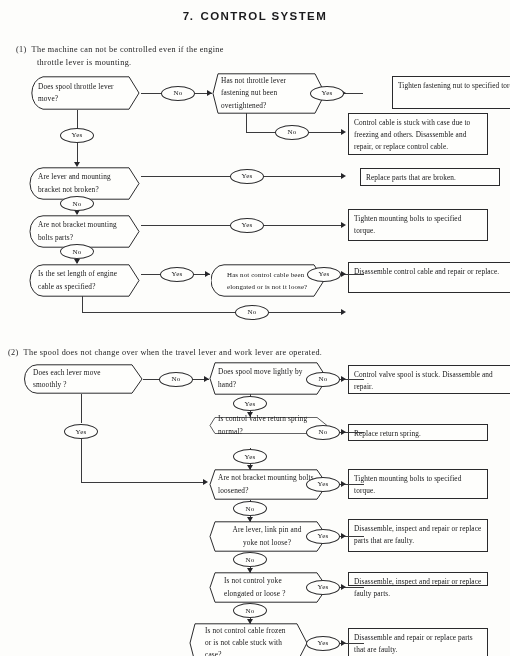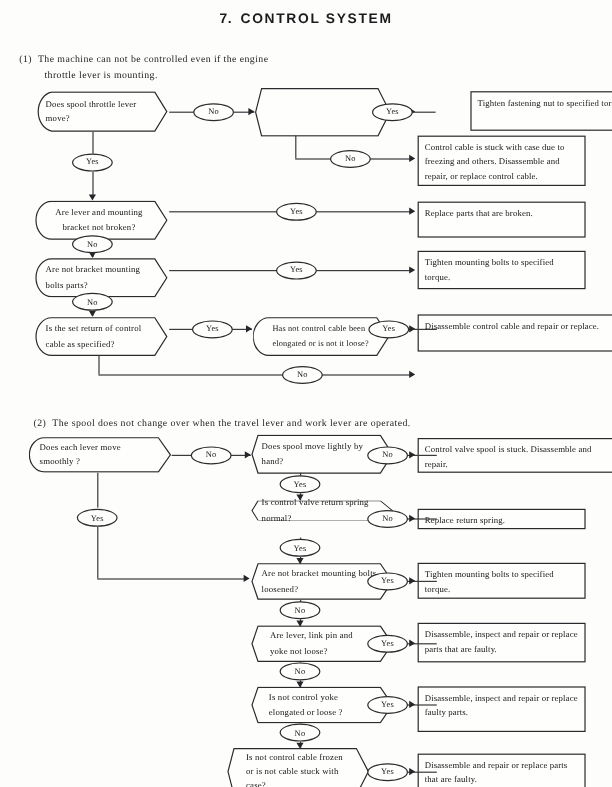--- a/index.html
+++ b/index.html
@@ -124,20 +124,21 @@
   <div class="yn" style="left:161px;top:85.5px;">No</div>
   <div class="h" style="left:195px;top:93px;width:17px;"></div>
   <div class="arrow-r" style="left:207px;top:90px;"></div>
 
   <div class="dec" style="left:212px;top:73px;width:115px;height:41px;">
     <div class="shape">
       <svg viewBox="0 0 115 41" preserveAspectRatio="none">
         <path d="M6 0.8 H103 L113 20.5 L103 40.2 H6 L1 20.5 Z" fill="#fefefc" stroke="#2b2b2d" stroke-width="1"></path>
       </svg>
     </div>
+    <div class="txt">Has not throttle lever fastening nut been overtightened?</div>
   </div>
 
   <div class="h" style="left:326px;top:93px;width:18px;"></div>
   <div class="yn" style="left:310px;top:85.5px;">Yes</div>
   <div class="h" style="left:343px;top:93px;width:20px;"></div>
   <div class="arrow-r" style="left:341px;top:90px;"></div>
 
   <div class="act" style="left:348px;top:76px;width:156px;height:33px;margin-left:44px;">Tighten fastening nut to specified torque.</div>
 
   <div class="v" style="left:246px;top:113px;height:19px;"></div>
@@ -146,35 +147,35 @@
   <div class="h" style="left:308px;top:132px;width:36px;"></div>
   <div class="arrow-r" style="left:341px;top:129px;"></div>
 
   <div class="act" style="left:348px;top:113px;width:140px;height:42px;">Control cable is stuck with case due to freezing and others.  Disassemble and repair, or replace control cable.</div>
 
   <div class="v" style="left:77px;top:110px;height:18px;"></div>
   <div class="yn" style="left:60px;top:127.5px;">Yes</div>
   <div class="v" style="left:77px;top:143px;height:22px;"></div>
   <div class="arrow-d" style="left:74px;top:162px;"></div>
 
-  <div class="dec" style="left:29px;top:167px;width:112px;height:33px;text-align:center;">
+  <div class="dec" style="left:29px;top:167px;width:112px;height:33px;">
     <div class="shape">
       <svg viewBox="0 0 112 33" preserveAspectRatio="none">
         <path d="M14 0.8 H100 L110 16.5 L100 32.2 H14 A13 15.7 0 0 1 14 0.8 Z" fill="#fefefc" stroke="#2b2b2d" stroke-width="1"></path>
       </svg>
     </div>
     <div class="txt">Are lever and mounting bracket not broken?</div>
   </div>
 
   <div class="h" style="left:141px;top:176px;width:90px;"></div>
   <div class="yn" style="left:230px;top:168.5px;">Yes</div>
   <div class="h" style="left:263px;top:176px;width:81px;"></div>
   <div class="arrow-r" style="left:341px;top:173px;"></div>
 
-  <div class="act" style="left:348px;top:168px;width:140px;height:30px;">Replace parts that are broken.</div>
+  <div class="act" style="left:360px;top:168px;width:140px;height:18px;">Replace parts that are broken.</div>
 
   <div class="v" style="left:77px;top:200px;height:4px;"></div>
   <div class="yn" style="left:60px;top:196px;">No</div>
   <div class="v" style="left:77px;top:211px;height:3px;"></div>
   <div class="arrow-d" style="left:74px;top:210px;"></div>
 
   <div class="dec" style="left:29px;top:215px;width:112px;height:33px;">
     <div class="shape">
       <svg viewBox="0 0 112 33" preserveAspectRatio="none">
         <path d="M14 0.8 H100 L110 16.5 L100 32.2 H14 A13 15.7 0 0 1 14 0.8 Z" fill="#fefefc" stroke="#2b2b2d" stroke-width="1"></path>
@@ -194,21 +195,21 @@
   <div class="yn" style="left:60px;top:244px;">No</div>
   <div class="v" style="left:77px;top:259px;height:4px;"></div>
   <div class="arrow-d" style="left:74px;top:259px;"></div>
 
   <div class="dec" style="left:29px;top:264px;width:112px;height:33px;">
     <div class="shape">
       <svg viewBox="0 0 112 33" preserveAspectRatio="none">
         <path d="M14 0.8 H100 L110 16.5 L100 32.2 H14 A13 15.7 0 0 1 14 0.8 Z" fill="#fefefc" stroke="#2b2b2d" stroke-width="1"></path>
       </svg>
     </div>
-    <div class="txt">Is the set return of control cable as specified?</div>
+    <div class="txt">Is the set length of engine cable as specified?</div>
   </div>
 
   <div class="h" style="left:141px;top:274px;width:20px;"></div>
   <div class="yn" style="left:160px;top:266.5px;">Yes</div>
   <div class="h" style="left:193px;top:274px;width:17px;"></div>
   <div class="arrow-r" style="left:205px;top:271px;"></div>
 
   <div class="dec" style="left:211px;top:264px;width:115px;height:33px;">
     <div class="shape">
       <svg viewBox="0 0 115 33" preserveAspectRatio="none">
@@ -225,21 +226,21 @@
 
   <div class="act" style="left:348px;top:262px;width:168px;height:31px;">Disassemble control cable and repair or replace.</div>
 
   <div class="v" style="left:82px;top:296px;height:16px;"></div>
   <div class="h" style="left:82px;top:312px;width:154px;"></div>
   <div class="yn" style="left:235px;top:304.5px;">No</div>
   <div class="h" style="left:268px;top:312px;width:76px;"></div>
   <div class="arrow-r" style="left:341px;top:309px;"></div>
 
 
-  <div class="section-lead" style="top:348px;left:28px;">
+  <div class="section-lead" style="top:348px;left:8px;">
     <span class="lead-num">(2)</span><span>The spool does not change over when the travel lever and work lever are operated.</span>
   </div>
 
   <div class="dec" style="left:24px;top:364px;width:120px;height:30px;">
     <div class="shape">
       <svg viewBox="0 0 120 30" preserveAspectRatio="none">
         <path d="M13 0.8 H108 L118 15 L108 29.2 H13 A12.5 14.2 0 0 1 13 0.8 Z" fill="#fefefc" stroke="#2b2b2d" stroke-width="1"></path>
       </svg>
     </div>
     <div class="txt">Does each lever move smoothly ?</div>
@@ -318,21 +319,21 @@
   <div class="yn" style="left:233px;top:501px;">No</div>
   <div class="v" style="left:250px;top:516px;height:6px;"></div>
   <div class="arrow-d" style="left:247px;top:517px;"></div>
 
   <div class="dec" style="left:209px;top:521px;width:120px;height:31px;">
     <div class="shape">
       <svg viewBox="0 0 120 31" preserveAspectRatio="none">
         <path d="M6 0.8 H108 L118 15.5 L108 30.2 H6 L1 15.5 Z" fill="#fefefc" stroke="#2b2b2d" stroke-width="1"></path>
       </svg>
     </div>
-    <div class="txt" style="padding-left:7px;padding-right:6px;">Are lever, link pin and yoke not loose?</div>
+    <div class="txt" style="padding-left:7px;padding-right:6px;text-align:center;">Are lever, link pin and yoke not loose?</div>
   </div>
 
   <div class="h" style="left:328px;top:536px;width:10px;"></div>
   <div class="yn" style="left:306px;top:528.5px;">Yes</div>
   <div class="h" style="left:339px;top:536px;width:25px;"></div>
   <div class="arrow-r" style="left:341px;top:533px;"></div>
 
   <div class="act" style="left:348px;top:519px;width:140px;height:33px;">Disassemble, inspect and repair or replace parts that are faulty.</div>
 
   <div class="v" style="left:250px;top:552px;height:4px;"></div>
@@ -347,21 +348,21 @@
       </svg>
     </div>
     <div class="txt" style="padding-left:6px;padding-right:5px;">Is not control yoke elongated or loose ?</div>
   </div>
 
   <div class="h" style="left:328px;top:587px;width:10px;"></div>
   <div class="yn" style="left:306px;top:579.5px;">Yes</div>
   <div class="h" style="left:339px;top:587px;width:25px;"></div>
   <div class="arrow-r" style="left:341px;top:584px;"></div>
 
-  <div class="act" style="left:348px;top:572px;width:140px;height:38px;">Disassemble, inspect and repair or replace faulty parts.</div>
+  <div class="act" style="left:348px;top:572px;width:140px;height:14px;">Disassemble, inspect and repair or replace faulty parts.</div>
 
   <div class="v" style="left:250px;top:603px;height:4px;"></div>
   <div class="yn" style="left:233px;top:603px;">No</div>
   <div class="v" style="left:250px;top:618px;height:6px;"></div>
   <div class="arrow-d" style="left:247px;top:619px;"></div>
 
   <div class="dec" style="left:189px;top:623px;width:120px;height:40px;">
     <div class="shape">
       <svg viewBox="0 0 120 40" preserveAspectRatio="none">
         <path d="M6 0.8 H108 L118 20 L108 39.5 H6 L1 20 Z" fill="#fefefc" stroke="#2b2b2d" stroke-width="1"></path>

